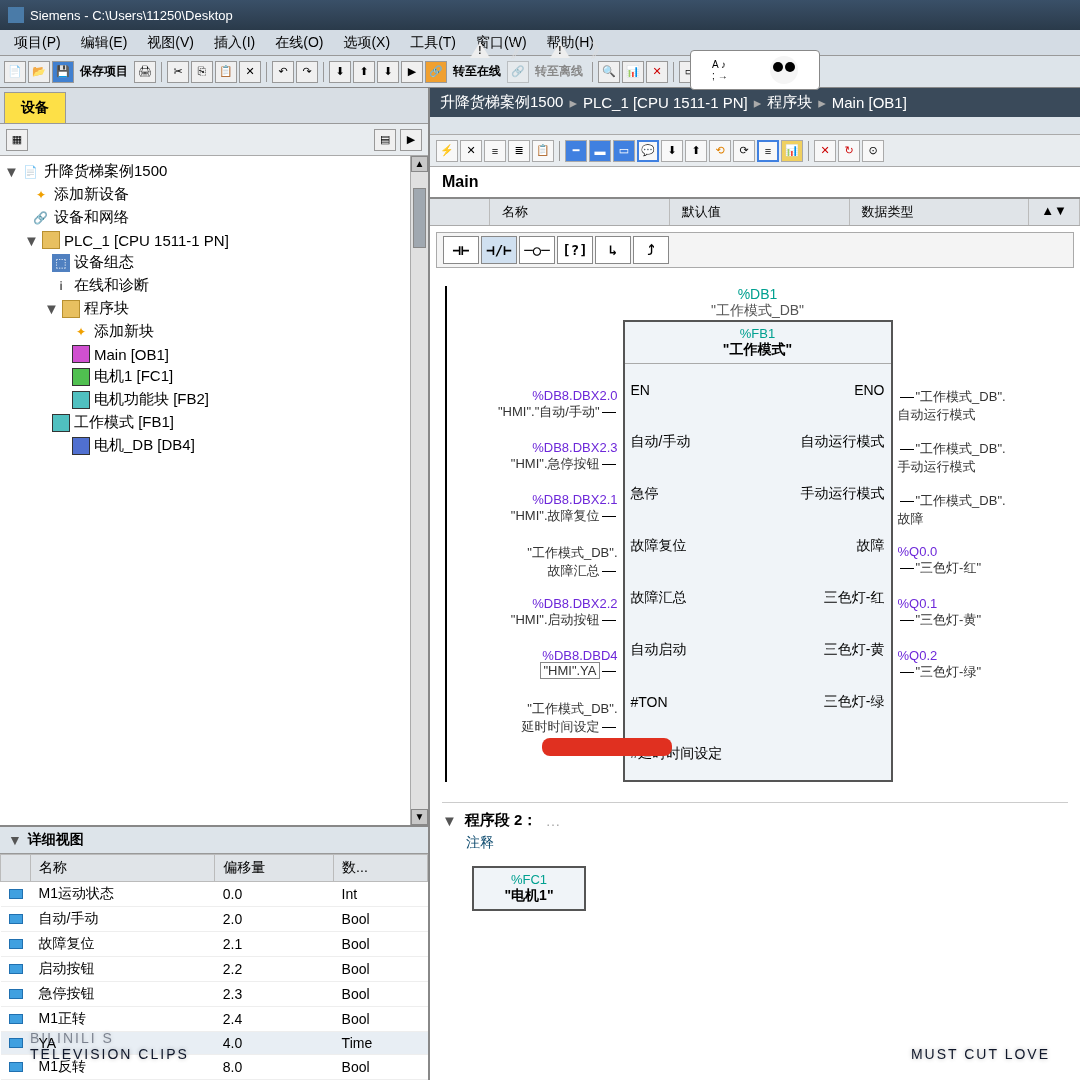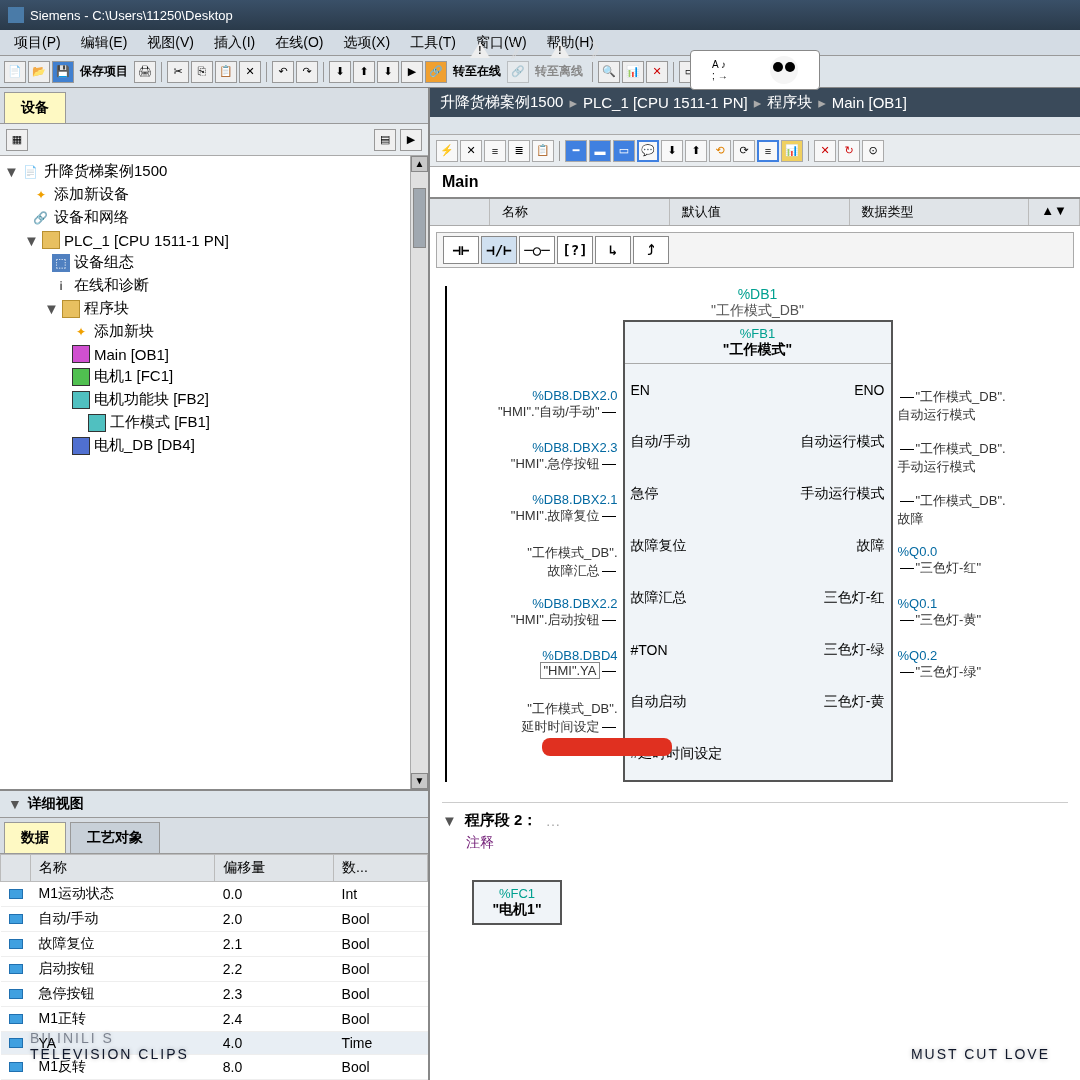--- a/index.html
+++ b/index.html
@@ -18,21 +18,21 @@
 .menubar span{padding:2px 10px;font-size:14px;cursor:pointer}
 .toolbar{height:32px;background:#dde4ea;display:flex;align-items:center;padding:0 4px;border-bottom:1px solid #888;gap:2px}
 .tb-btn{width:22px;height:22px;background:#f0f0f0;border:1px solid #999;display:inline-flex;align-items:center;justify-content:center;font-size:11px;cursor:pointer}
 .tb-sep{width:1px;height:20px;background:#999;margin:0 3px}
 .tb-text{font-size:12px;padding:0 4px;font-weight:bold}
 .splitter{display:flex;height:calc(100% - 88px)}
 .left-panel{width:430px;background:#e8ecef;display:flex;flex-direction:column;border-right:2px solid #888}
 .panel-header{background:#3a4a5a;color:#fff;padding:4px 10px;font-size:15px;display:flex;justify-content:space-between;align-items:center}
 .panel-header .ctrls{display:flex;gap:8px;color:#ccc}
 .tab-row{background:#d8dee4;display:flex;padding-top:4px;border-bottom:1px solid #999}
-.tab{padding:6px 16px;background:#fef9c3;border:1px solid #999;border-bottom:none;margin-left:4px;font-size:14px;font-weight:bold}
+.tab{padding:6px 16px;background:#fde047;border:1px solid #999;border-bottom:none;margin-left:4px;font-size:14px;font-weight:bold}
 .tab.inactive{background:#c8d0d8}
 .sub-toolbar{height:32px;background:#e8ecef;display:flex;align-items:center;justify-content:space-between;padding:0 6px;border-bottom:1px solid #aaa}
 .tree{flex:1;background:#fff;overflow-y:auto;padding:4px 0;position:relative}
 .tree-item{display:flex;align-items:center;padding:2px 4px;font-size:15px;white-space:nowrap}
 .tree-item.selected{background:#d0dff0}
 .tree-item .exp{width:14px;text-align:center;color:#555;cursor:pointer}
 .tree-item .icon{width:18px;height:18px;margin:0 4px;display:inline-flex;align-items:center;justify-content:center;font-size:12px}
 .ic-folder{background:#e8c060;border:1px solid #b89030}
 .ic-device{background:#5080c0;color:#fff}
 .ic-block{width:16px;height:12px;border:1px solid #333}
@@ -65,30 +65,30 @@
 .fb-block{margin:4px auto;position:relative}
 .fb-header{text-align:center;font-size:14px}
 .fb-header .db{color:#00a090}
 .fb-header .inst{color:#555}
 .fb-box{border:2px solid #555;background:#f0f4f8;margin:0 auto;width:270px;position:relative}
 .fb-title{text-align:center;padding:4px;font-weight:bold;border-bottom:1px solid #aaa}
 .fb-title .type{color:#00a090;font-size:13px;font-weight:normal}
 .fb-row{display:flex;justify-content:space-between;padding:0 6px;height:52px;align-items:center}
 .fb-pin{font-size:14px}
 .conn{position:absolute;font-size:13px;white-space:nowrap}
-.conn .addr{color:#0369a1}
+.conn .addr{color:#6d28d9}
 .conn .sym{color:#333}
 .conn.input-side{text-align:right}
 .conn-line{border-bottom:1px solid #000;display:inline-block;width:14px;vertical-align:middle;margin:0 2px}
 .red-mark{position:absolute;width:130px;height:18px;background:#e03020;border-radius:8px;z-index:5}
 .network2{margin-top:20px;border-top:1px solid #ccc;padding-top:8px}
 .net-header{display:flex;align-items:center;gap:8px;font-size:15px;font-weight:bold}
 .net-header .arr{color:#555}
-.comment{color:#701a75;padding:4px 24px;font-size:14px}
-.fc-block{border:2px solid #555;background:#f0f4f8;width:90px;margin:24px 0 0 30px;text-align:center;padding:4px}
+.comment{color:#0c4a6e;padding:4px 24px;font-size:14px}
+.fc-block{border:2px solid #555;background:#f0f4f8;width:114px;margin:10px 0 0 30px;text-align:center;padding:4px}
 .fc-block .type{color:#00a090;font-size:13px}
 .watermark{position:absolute;bottom:18px;color:#0f172a;font-size:14px;letter-spacing:2px;text-shadow:0 0 4px rgba(0,0,0,.3);font-family:Arial}
 .wm-left{left:30px}
 .wm-right{right:30px}
 </style>
 </head>
 <body>
 
 <div class="titlebar">
   <span class="appicon"></span>
@@ -201,44 +201,40 @@
           <span>Main [OB1]</span>
         </div>
       <div class="tree-item" style="padding-left:68px">
           <span class="icon ic-block ic-fc"></span>
           <span>电机1 [FC1]</span>
         </div>
       <div class="tree-item" style="padding-left:68px">
           <span class="icon ic-block ic-fb"></span>
           <span>电机功能块 [FB2]</span>
         </div>
-      <div class="tree-item" style="padding-left:84px">
+      <div class="tree-item" style="padding-left:48px">
           <span class="icon ic-block ic-fb"></span>
           <span>工作模式 [FB1]</span>
         </div>
       <div class="tree-item" style="padding-left:68px">
           <span class="icon ic-block ic-db"></span>
           <span>电机_DB [DB4]</span>
         </div>
       <div class="scrollbar">
           <div class="arr">▲</div>
           <div class="thumb"></div>
           <div class="arr" style="position:absolute;bottom:0;width:100%">▼</div>
         </div>
     </div>
 
     <div class="detail-panel">
       <div class="detail-header">
           <span class="exp">▼</span>
           <b>详细视图</b>
         </div>
-      <div class="tab-row">
-        <div class="tab">数据</div>
-        <div class="tab inactive">工艺对象</div>
-      </div>
       <table class="data-table">
         <tbody>
             <tr>
               <th style="width:30px"></th>
               <th>名称</th>
               <th>偏移量</th>
               <th>数...</th>
             </tr>
         </tbody>
           <tbody id="data-rows">
@@ -372,26 +368,26 @@
                   </div>
                   <div class="fb-row">
                     <span class="fb-pin">故障复位</span>
                     <span class="fb-pin">故障</span>
                   </div>
                   <div class="fb-row">
                     <span class="fb-pin">故障汇总</span>
                     <span class="fb-pin">三色灯-红</span>
                   </div>
                   <div class="fb-row">
+                    <span class="fb-pin">自动启动</span>
+                    <span class="fb-pin">三色灯-黄</span>
+                  </div>
+                  <div class="fb-row">
                     <span class="fb-pin">#TON</span>
                     <span class="fb-pin">三色灯-绿</span>
-                  </div>
-                  <div class="fb-row">
-                    <span class="fb-pin">自动启动</span>
-                    <span class="fb-pin">三色灯-黄</span>
                   </div>
                   <div class="fb-row">
                     <span class="fb-pin">#延时时间设定</span>
                     <span class="fb-pin"></span>
                   </div>
                 </div>
           </div>
           <div id="fb-inputs">
                 <div class="conn input-side" style="right: calc(50% + 140px); top: 68px; position: absolute;">
                   <div class="addr">%DB8.DBX2.0</div>

